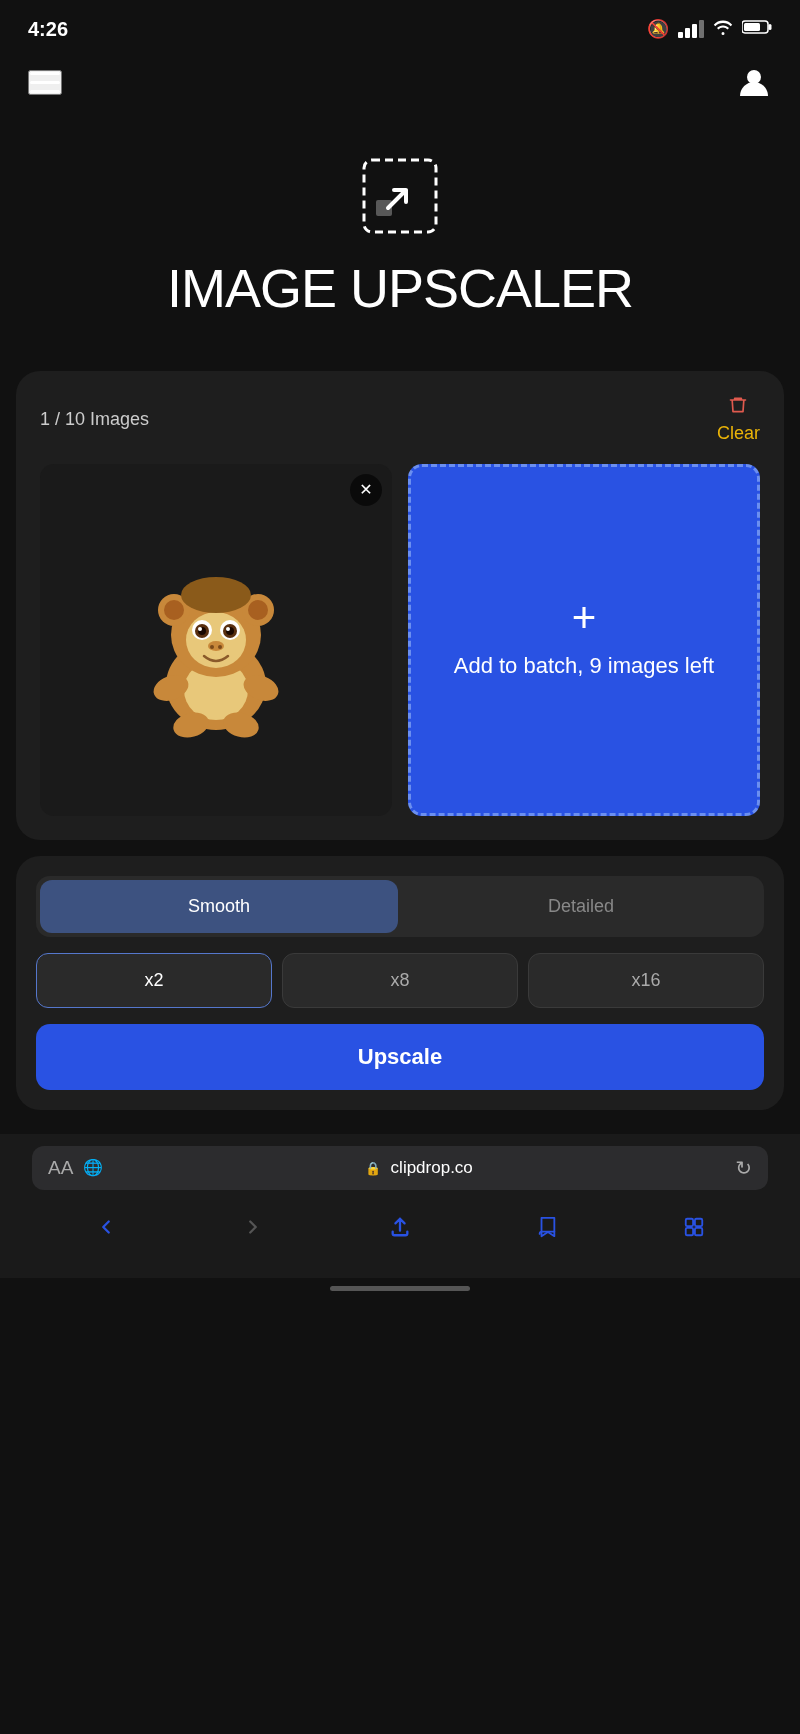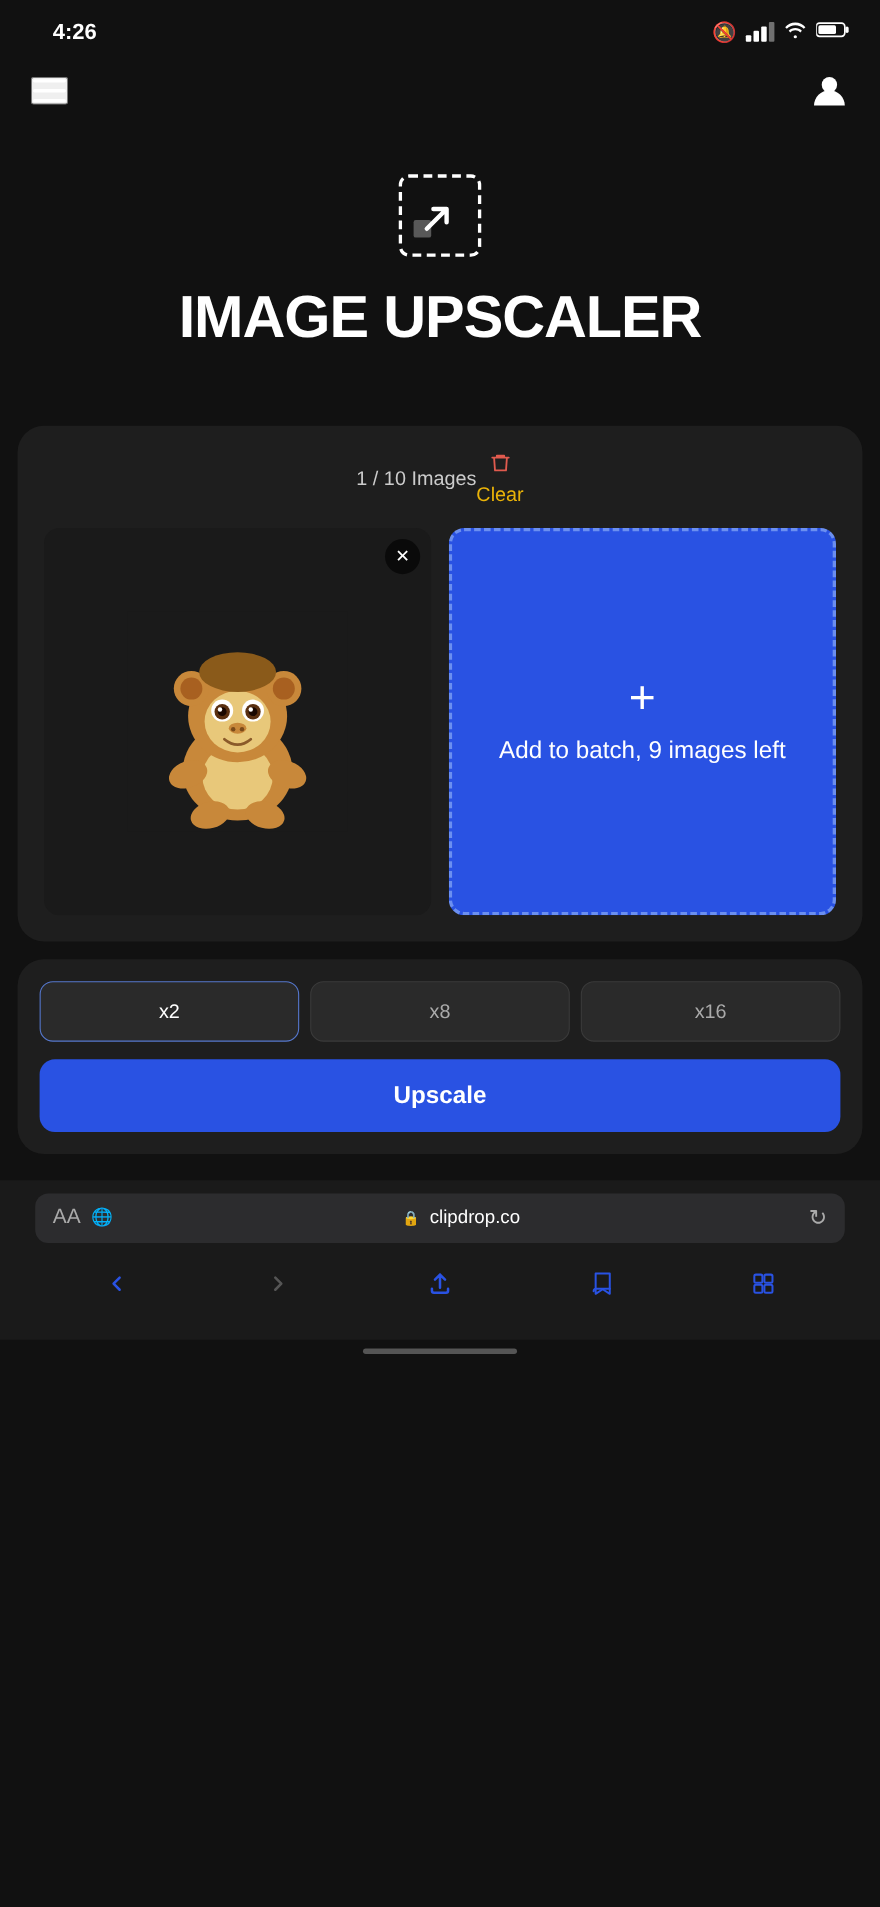--- a/index.html
+++ b/index.html
@@ -14,21 +14,20 @@
       overflow-x: hidden;
     }
 
     
     .status-bar {
       display: flex;
       justify-content: space-between;
       align-items: center;
       padding: 14px 28px 8px;
       height: 52px;
-      margin-left: 20px;
     }
     .status-time {
       font-size: 20px;
       font-weight: 600;
       color: #fff;
     }
     .status-icons {
       display: flex;
       align-items: center;
       gap: 8px;
@@ -78,46 +77,46 @@
     .hero-icon {
       margin: 0 auto 24px;
       width: 80px;
       height: 80px;
       display: flex;
       align-items: center;
       justify-content: center;
     }
     .hero-title {
       font-size: 54px;
-      font-weight: 700;
+      font-weight: 400;
       color: #fff;
       letter-spacing: -1px;
       line-height: 1.05;
-      margin-bottom: 20px;
+      margin-bottom: 4px;
     }
     .hero-subtitle {
       font-size: 20px;
       color: #aaaaaa;
       line-height: 1.5;
       max-width: 480px;
       margin: 0 auto;
     }
 
     
     .main-card {
       background: #1e1e1e;
       border-radius: 24px;
       margin: 0 16px;
       padding: 24px;
     }
 
     
     .image-counter-row {
       display: flex;
-      justify-content: center;
+      justify-content: space-between;
       align-items: center;
       margin-bottom: 20px;
     }
     .image-counter-text {
       font-size: 18px;
       color: #cccccc;
       font-weight: 400;
     }
     .clear-btn {
       display: flex;
@@ -463,20 +462,24 @@
 
     <button class="add-batch-btn">
       <span class="add-batch-plus">+</span>
       <span class="add-batch-text">Add to batch, 9 images left</span>
     </button>
   </div>
 </div>
 
 <div class="options-section">
   
+  <div class="mode-toggle">
+    <button class="mode-btn active">Smooth</button>
+    <button class="mode-btn inactive">Detailed</button>
+  </div>
 
   
   <div class="scale-options">
     <button class="scale-btn active">x2</button>
     <button class="scale-btn">x8</button>
     <button class="scale-btn">x16</button>
   </div>
 
   
   <button class="upscale-btn">Upscale</button>

